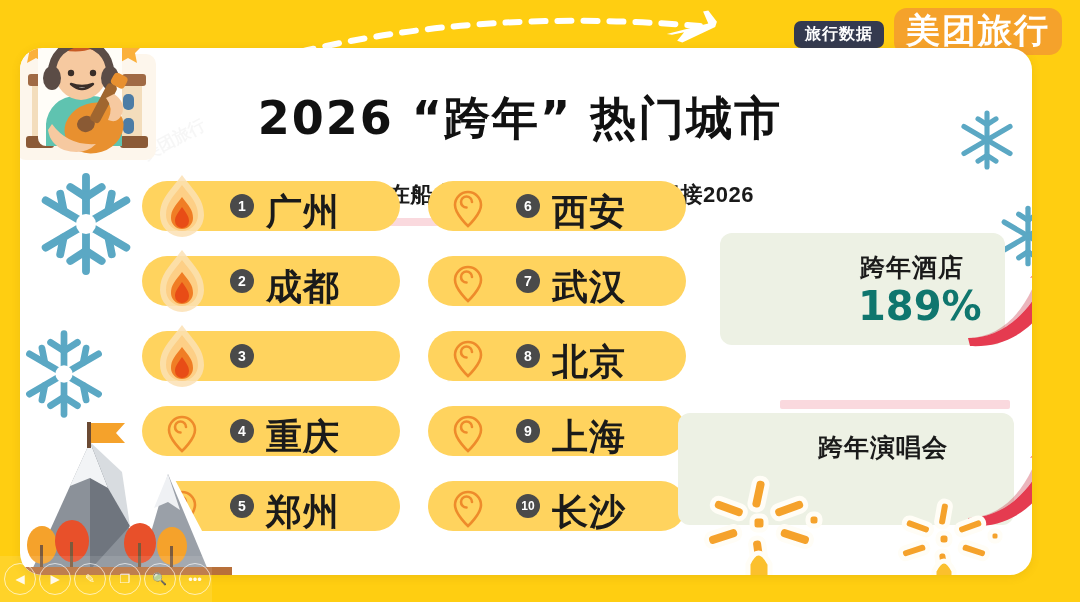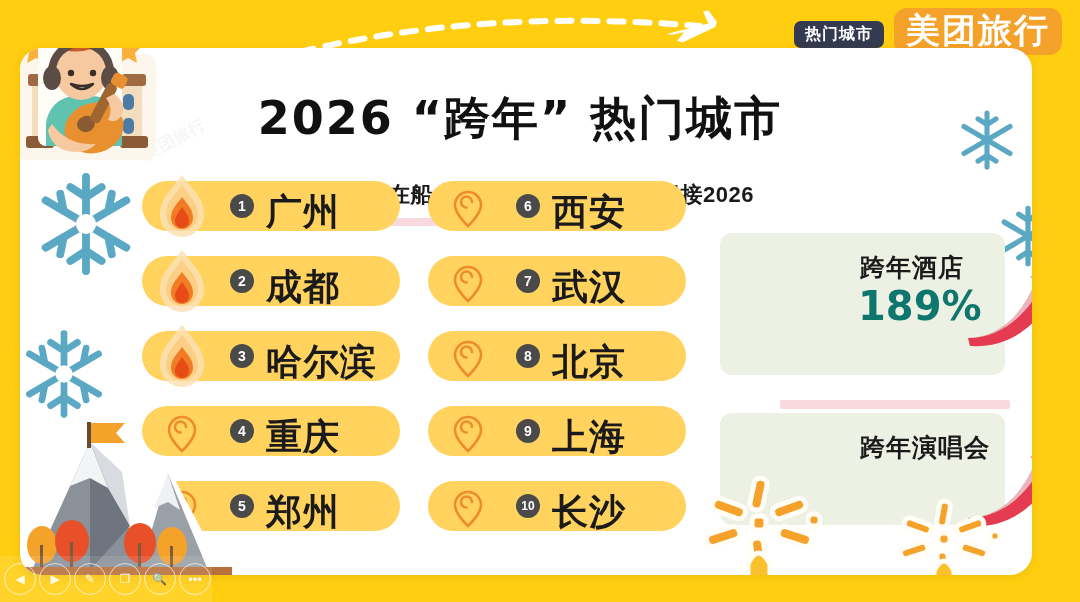--- a/index.html
+++ b/index.html
@@ -95,22 +95,22 @@
   .rank-num.wide{ font-size:12px; }
   .rank-city{
     position:absolute; left:124px; top:7px;
     font-size:36px; font-weight:bold; color:#1a1a1a; letter-spacing:1px;
   }
 
   
   .stat{
     position:absolute; background:#EDF1E4; border-radius:12px;
   }
-  #stat-hotel{ left:700px; top:185px; width:285px; height:142px; }
-  #stat-concert{ left:700px; top:365px; width:285px; height:112px; }
+  #stat-hotel{ left:700px; top:185px; width:285px; height:112px; }
+  #stat-concert{ left:658px; top:365px; width:336px; height:112px; }
 
   .stat-label{
     position:absolute; left:140px; top:18px;
     font-size:25px; font-weight:bold; color:#1a1a1a; letter-spacing:1px;
   }
   .stat-value{
     position:absolute; left:138px; top:50px;
     font-size:40px; font-weight:bold; color:#0f766e; letter-spacing:0px;
     font-family:"DejaVu Sans","Liberation Sans",sans-serif;
   }
@@ -146,21 +146,21 @@
 
   <div id="top-band">
     <svg class="dash-arc" width="1080" height="52">
       <path d="M300 52 Q 480 8 700 26" stroke="#fff" stroke-width="6" fill="none" stroke-dasharray="14 12" stroke-linecap="round"></path>
     </svg>
     <svg class="plane" viewBox="0 0 64 44">
       <path d="M4 30 L52 18 L46 4 L52 3 L62 16 L60 22 L22 40 L16 38 L24 28 L10 31 Z" fill="#fff"></path>
     </svg>
   </div>
 
-  <div class="badge-data">热门城市</div>
+  <div class="badge-data">旅行数据</div>
   <div class="logo-brand">美团旅行</div>
 
   <div id="card">
 
     <div class="wm" style="left:120px;top:80px">美团旅行</div>
     <div class="wm" style="left:420px;top:300px">美团旅行</div>
     <div class="wm" style="left:760px;top:440px">美团旅行</div>
 
     <svg class="snow" style="left:10px;top:120px" width="112" height="112" viewBox="0 0 100 100">
       <g stroke="#fff" stroke-width="14" stroke-linecap="round">
@@ -272,21 +272,20 @@
         <div class="rank-row">
           <div class="rank-icon">
             <svg viewBox="0 0 52 66" width="52" height="66">
               <path d="M26 2 C 38 18 48 26 48 42 a22 22 0 0 1 -44 0 C 4 26 14 18 26 2 Z" fill="#FBE0B4" opacity=".85"></path>
               <path d="M26 12 C 35 24 42 30 42 42 a16 16 0 0 1 -32 0 C 10 30 17 24 26 12 Z" fill="#FDCF86"></path>
               <path d="M26 24 C 33 33 37 37 37 45 a11 11 0 0 1 -22 0 C 15 37 19 33 26 24 Z" fill="#F07D25"></path>
               <path d="M26 34 C 30 40 33 43 33 48 a7 7 0 0 1 -14 0 C 19 43 22 40 26 34 Z" fill="#E84C16"></path>
             </svg>
           </div>
           <div class="rank-num">3</div>
-          <div class="rank-city">哈尔滨</div>
         </div>
         <div class="rank-row">
           <div class="pin-icon"><svg viewBox="0 0 36 40" width="36" height="40">
               <path d="M18 3 a13 13 0 0 1 13 13 c0 9 -13 21 -13 21 S5 25 5 16 A13 13 0 0 1 18 3 z" fill="none" stroke="#EE8B2B" stroke-width="2.6"></path>
               <path d="M22 13 a5.5 5.5 0 1 0 -5.5 5.5" fill="none" stroke="#EE8B2B" stroke-width="2.6" stroke-linecap="round"></path>
             </svg></div>
           <div class="rank-num">4</div>
           <div class="rank-city">重庆</div>
         </div>
         <div class="rank-row">

